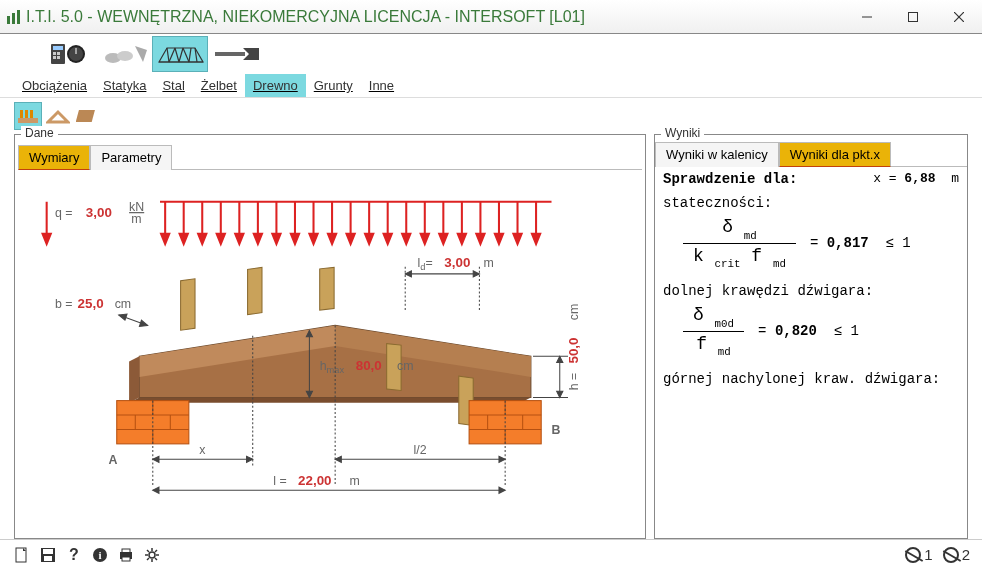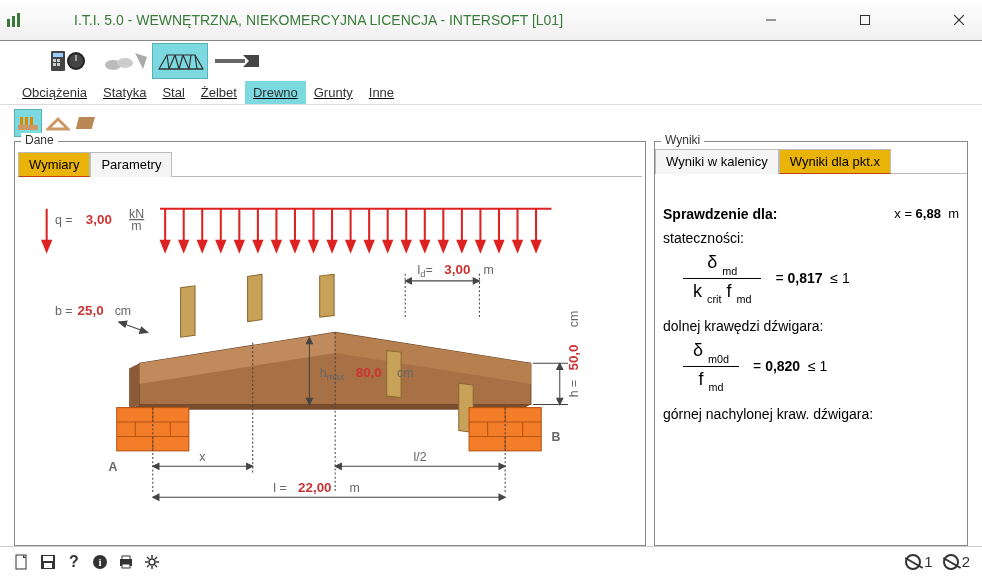--- a/index.html
+++ b/index.html
@@ -1,17 +1,17 @@
 <!DOCTYPE html>
 <html><head>
 <meta charset="utf-8">
 <style>
   * { box-sizing: border-box; margin: 0; padding: 0; }
   body { font-family: "Segoe UI", Tahoma, sans-serif; font-size: 12px; background: #fff; width: 982px; height: 580px; overflow: hidden; }
-  .titlebar { height: 41px; background: linear-gradient(to bottom, #fff, #f0f0f0); border-bottom: 1px solid #888; display: flex; align-items: center; padding: 0 0 0 6px; color: #3a7a3a; font-size: 14px; gap: 48px; }
+  .titlebar { height: 34px; background: linear-gradient(to bottom, #fff, #f0f0f0); border-bottom: 1px solid #888; display: flex; align-items: center; padding: 0 0 0 6px; color: #3a7a3a; font-size: 16px; }
   .titlebar-icon { width: 14px; height: 14px; margin-right: 6px; display:flex; align-items:center; justify-content:center; }
   .titlebar-text { flex: 1; }
   .winbtn { width: 46px; height: 30px; display: flex; align-items: center; justify-content: center; color: #333; }
 
   .toolbar-main { height: 40px; display:flex; align-items:center; gap: 0; padding-left: 40px; }
   .toolbar-main .tbtn { width: 56px; height: 36px; display:flex; align-items:center; justify-content:center; border:1px solid transparent;}
   .tbtn.active { background: #7cd9e0; border:1px solid #5bb0b8;}
   .tbtn svg { display:block; }
 
   .menubar { height: 24px; display:flex; align-items:stretch; padding-left: 14px; border-bottom: 1px solid #ddd; text-decoration: underline;}
@@ -28,21 +28,21 @@
   .dane-panel { flex: 1; padding: 3px; }
   .wyniki-panel { width: 314px; }
 
   .tabs { display:flex; border-bottom: 1px solid #bbb; margin-top: 6px;}
   .tab { padding: 4px 10px; font-size: 13px; border: 1px solid #bbb; border-bottom: none; margin-right: 0; background:#f5f5f5; position:relative; top:1px;}
   .tab.active { background:#eab308; border-bottom:1px solid #c2410c;}
 
   .diagram-area { position: relative; width: 100%; height: 340px; margin-top: 6px;}
   .diagram-svg { width: 100%; height: 100%; }
 
-  .wyniki-content { padding: 4px 8px; font-family: Liberation Sans, sans-serif; margin-top: 28px; }
+  .wyniki-content { padding: 4px 8px; font-family: Liberation Mono, monospace; }
   .check-title { font-weight: bold; font-size: 14px; margin-bottom: 8px; display:flex; justify-content:space-between;}
   .check-sub { font-size: 14px; margin: 4px 0 6px; }
   .frac-row { display:flex; align-items:center; margin: 6px 0 14px 20px; }
   .frac { display:inline-block; text-align:center; line-height:1.2; font-size: 18px; }
   .frac .num { display:block; border-bottom: 1.5px solid #000; padding: 0 10px 2px; }
   .frac .den { display:block; padding: 2px 10px 0; }
   .frac-eq { margin-left: 14px; font-size: 14px;}
   .sub { font-size: 0.6em; vertical-align: sub; position:relative; top:0.2em;}
 
   .statusbar { height: 30px; border-top:1px solid #ccc; display:flex; align-items:center; padding: 0 12px; justify-content:space-between; }

